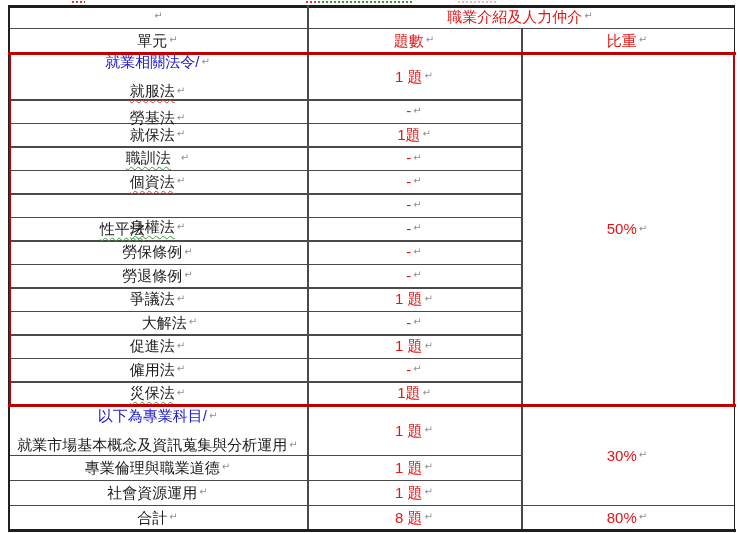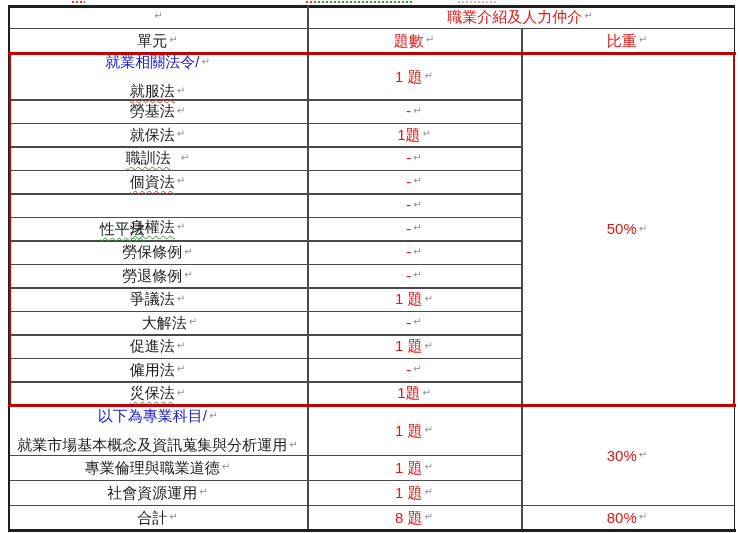--- a/index.html
+++ b/index.html
@@ -76,21 +76,21 @@
     <div class="cell" style="left:307px;top:53px;width:214px;height:46px">
       <span class="t red">1 題</span>
         <span class="pmark">↵</span>
     </div>
     <div class="cell" style="left:521px;top:52px;width:212px;height:353px">
       <span class="t red">50%</span>
         <span class="pmark">↵</span>
     </div>
 
     <div id="rows">
-        <div class="cell" style="left: 8px; top: 99px; width: 299px; height: 23.5px;">
+        <div class="cell" style="left: 8px; top: 106px; width: 299px; height: 23.5px;">
           <span class="t">勞基法</span>
           <span class="pmark">↵</span>
         </div>
         <div class="cell" style="left: 307px; top: 99px; width: 214px; height: 23.5px;">
           <span class="t red">-</span>
           <span class="pmark">↵</span>
         </div>
         <div class="cell" style="left: 8px; top: 122.5px; width: 299px; height: 23.5px;">
           <span class="t">就保法</span>
           <span class="pmark">↵</span>

